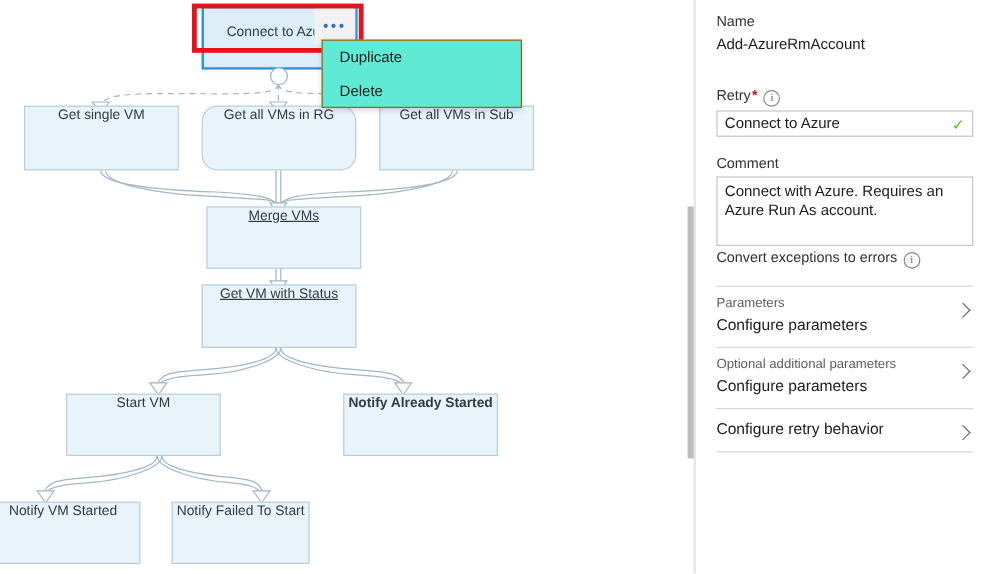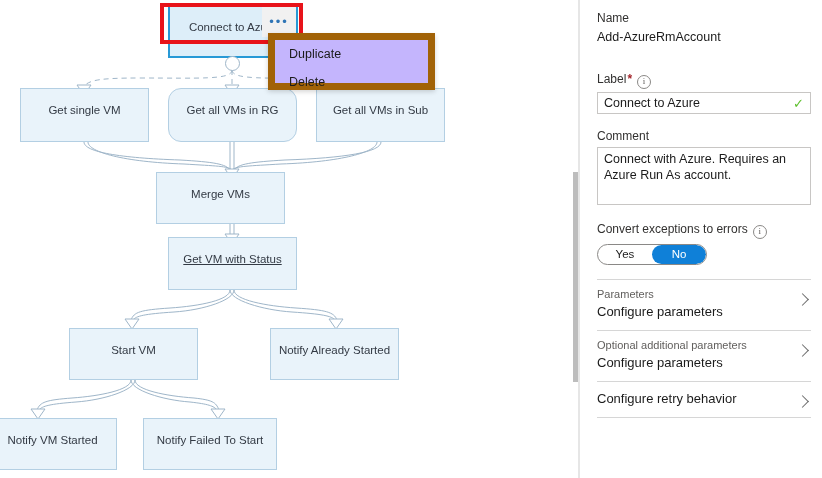--- a/index.html
+++ b/index.html
@@ -11,21 +11,21 @@
   .app{position:relative;width:822px;height:478px;}
 
   
   .canvas{position:absolute;left:0;top:0;width:579px;height:478px;background:#ffffff;overflow:hidden;}
   .edges{position:absolute;left:0;top:0;width:579px;height:478px;}
 
   .node{
     position:absolute;background:#e9f3fa;border:1px solid #b3cfe3;
     box-sizing:border-box;display:flex;align-items:flex-start;
     justify-content:center;color:#333a44;font-size:11.5px;
-    padding-top:15px;z-index:3;
+    padding-top:1px;z-index:3;
   }
   .node.selected{
     border:2px solid #2899d6;background:#ddeef9;padding-top:14px;
   }
   .node .ellipsis{
     position:absolute;right:0px;top:0px;width:34px;height:30px;
     background:#f1f1f1;color:#2e75b6;font-size:13px;letter-spacing:2px;
     display:flex;align-items:center;justify-content:center;line-height:6px;
   }
   .connector-dot{
@@ -34,21 +34,21 @@
   }
 
   
   .annotation{
     position:absolute;border:4px solid #e8131a;box-sizing:border-box;z-index:9;
     pointer-events:none;
   }
 
   
   .ctx-menu{
-    position:absolute;background:#c4b5fd;border:7px solid #a16207;
+    position:absolute;background:#5eead4;border:1px solid #a16207;
     box-shadow:0 1.6px 5px rgba(0,0,0,.18);z-index:10;box-sizing:border-box;
   }
   .ctx-item{
     padding:0 14px;height:28px;display:flex;align-items:center;
     font-size:12.5px;color:#1b1b1b;cursor:default;
   }
 
   
   .vscroll-track{position:absolute;left:572px;top:0;width:11px;height:478px;background:#ffffff;}
   .vscroll-thumb{position:absolute;left:573px;top:172px;width:9px;height:210px;background:#bdbdbd;}
@@ -70,21 +70,21 @@
   .field{
     position:relative;border:1px solid #c8c6c4;background:#fff;box-sizing:border-box;
     width:214px;height:22px;display:flex;align-items:center;padding:0 22px 0 6px;
     font-size:12.5px;color:#1b1b1b;margin-bottom:14px;
   }
   .field .check{
     position:absolute;right:6px;top:3px;color:#5ec02e;font-size:13px;font-weight:700;
   }
   .textarea{
     border:1px solid #c8c6c4;background:#fff;box-sizing:border-box;width:214px;height:58px;
-    padding:3px 6px;font-size:12.5px;color:#1b1b1b;line-height:16px;margin-bottom:16px;
+    padding:3px 6px;font-size:12.5px;color:#1b1b1b;line-height:16px;margin-bottom:1px;
     font-family:"Liberation Sans","DejaVu Sans",sans-serif;resize:none;overflow:hidden;
   }
   .toggle-row{margin-bottom:14px;}
   .toggle{
     width:110px;height:21px;border:1px solid #8a8886;border-radius:11px;background:#ffffff;
     display:flex;align-items:center;box-sizing:border-box;overflow:hidden;margin-top:5px;
   }
   .toggle .opt{
     flex:1;text-align:center;font-size:11.5px;line-height:19px;height:19px;color:#1b1b1b;
     border-radius:11px;
@@ -156,36 +156,36 @@
 
     <div class="node" style="left:20px;top:88px;width:129px;height:54px;">
       <span>Get single VM</span>
     </div>
     <div class="node" style="left:168px;top:88px;width:129px;height:54px;border-radius:13px;">
       <span>Get all VMs in RG</span>
     </div>
     <div class="node" style="left:316px;top:88px;width:129px;height:54px;">
       <span>Get all VMs in Sub</span>
     </div>
-    <div class="node" style="left:156px;top:172px;width:129px;height:52px;">
+    <div class="node" style="left:172px;top:172px;width:129px;height:52px;text-decoration:underline;">
       <span>Merge VMs</span>
     </div>
     <div class="node" style="left:168px;top:237px;width:129px;height:53px;text-decoration:underline;">
       <span>Get VM with Status</span>
     </div>
-    <div class="node" style="left:69px;top:328px;width:129px;height:52px;">
+    <div class="node" style="left:55px;top:328px;width:129px;height:52px;">
       <span>Start VM</span>
     </div>
-    <div class="node" style="left:270px;top:328px;width:129px;height:52px;">
+    <div class="node" style="left:286px;top:328px;width:129px;height:52px;font-weight:bold;">
       <span>Notify Already Started</span>
     </div>
     <div class="node" style="left:-12px;top:418px;width:129px;height:52px;">
       <span>Notify VM Started</span>
     </div>
-    <div class="node" style="left:143px;top:418px;width:134px;height:52px;">
+    <div class="node" style="left:143px;top:418px;width:115px;height:52px;">
       <span>Notify Failed To Start</span>
     </div>
 
     <div class="ctx-menu" style="left:268px;top:33px;width:167px;height:57px;">
       <div class="ctx-item">
         <span>Duplicate</span>
       </div>
       <div class="ctx-item">
         <span>Delete</span>
       </div>
@@ -198,38 +198,34 @@
     <div class="vscroll-thumb" style="left:1px;top:172px;"></div>
   </div>
   <div class="panel-divider"></div>
 
   <div class="panel">
 
     <div class="p-label">Name</div>
     <div class="p-value">Add-AzureRmAccount</div>
 
     <div class="p-label">
-      <span>Label</span><span class="req-star">*</span><span class="info-icon">i</span>
+      <span>Retry</span><span class="req-star">*</span><span class="info-icon">i</span>
     </div>
     <div class="field">
       <span>Connect to Azure</span>
       <span class="check">✓</span>
     </div>
 
     <div class="p-label">Comment</div>
     <div class="textarea">Connect with Azure.  Requires an Azure Run As account.</div>
 
     <div class="toggle-row">
       <div class="p-label">
         <span>Convert exceptions to errors</span><span class="info-icon">i</span>
       </div>
-      <div class="toggle">
-        <div class="opt">Yes</div>
-        <div class="opt on">No</div>
-      </div>
     </div>
 
     <div class="hr"></div>
     <div class="link-row">
       <div class="sub">Parameters</div>
       <div class="main">Configure parameters</div>
       <span class="chev"></span>
     </div>
 
     <div class="hr"></div>

